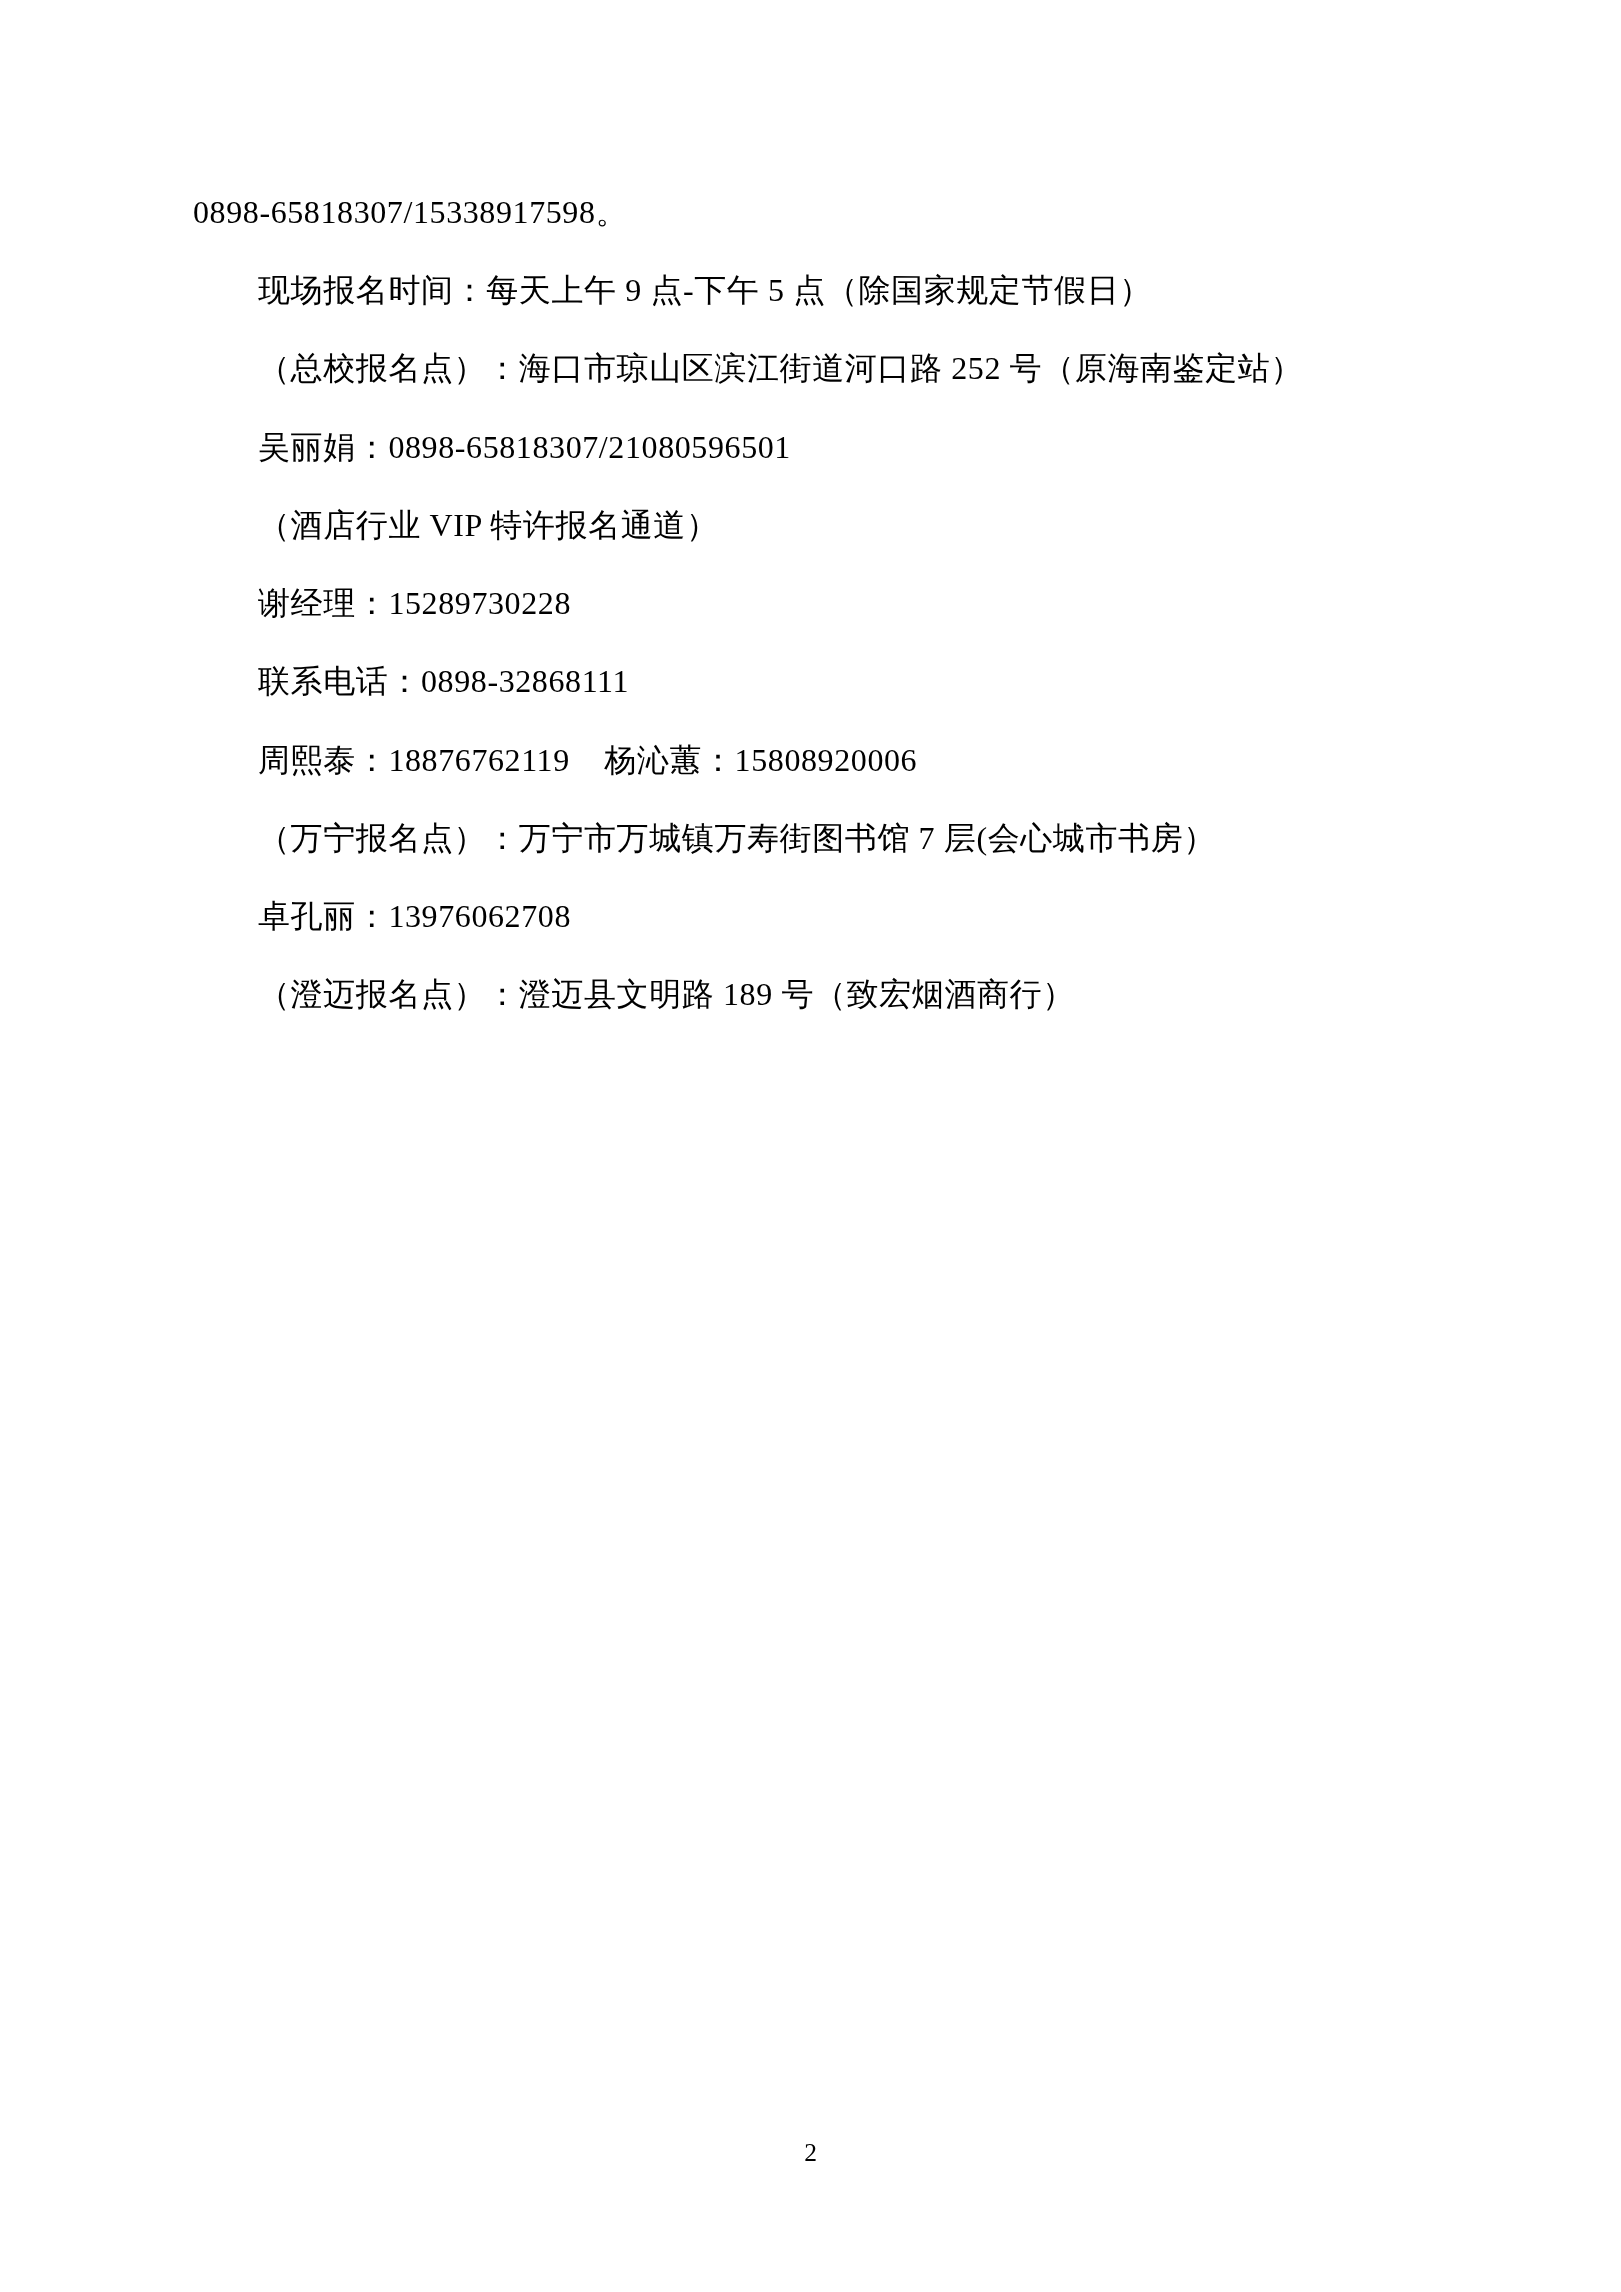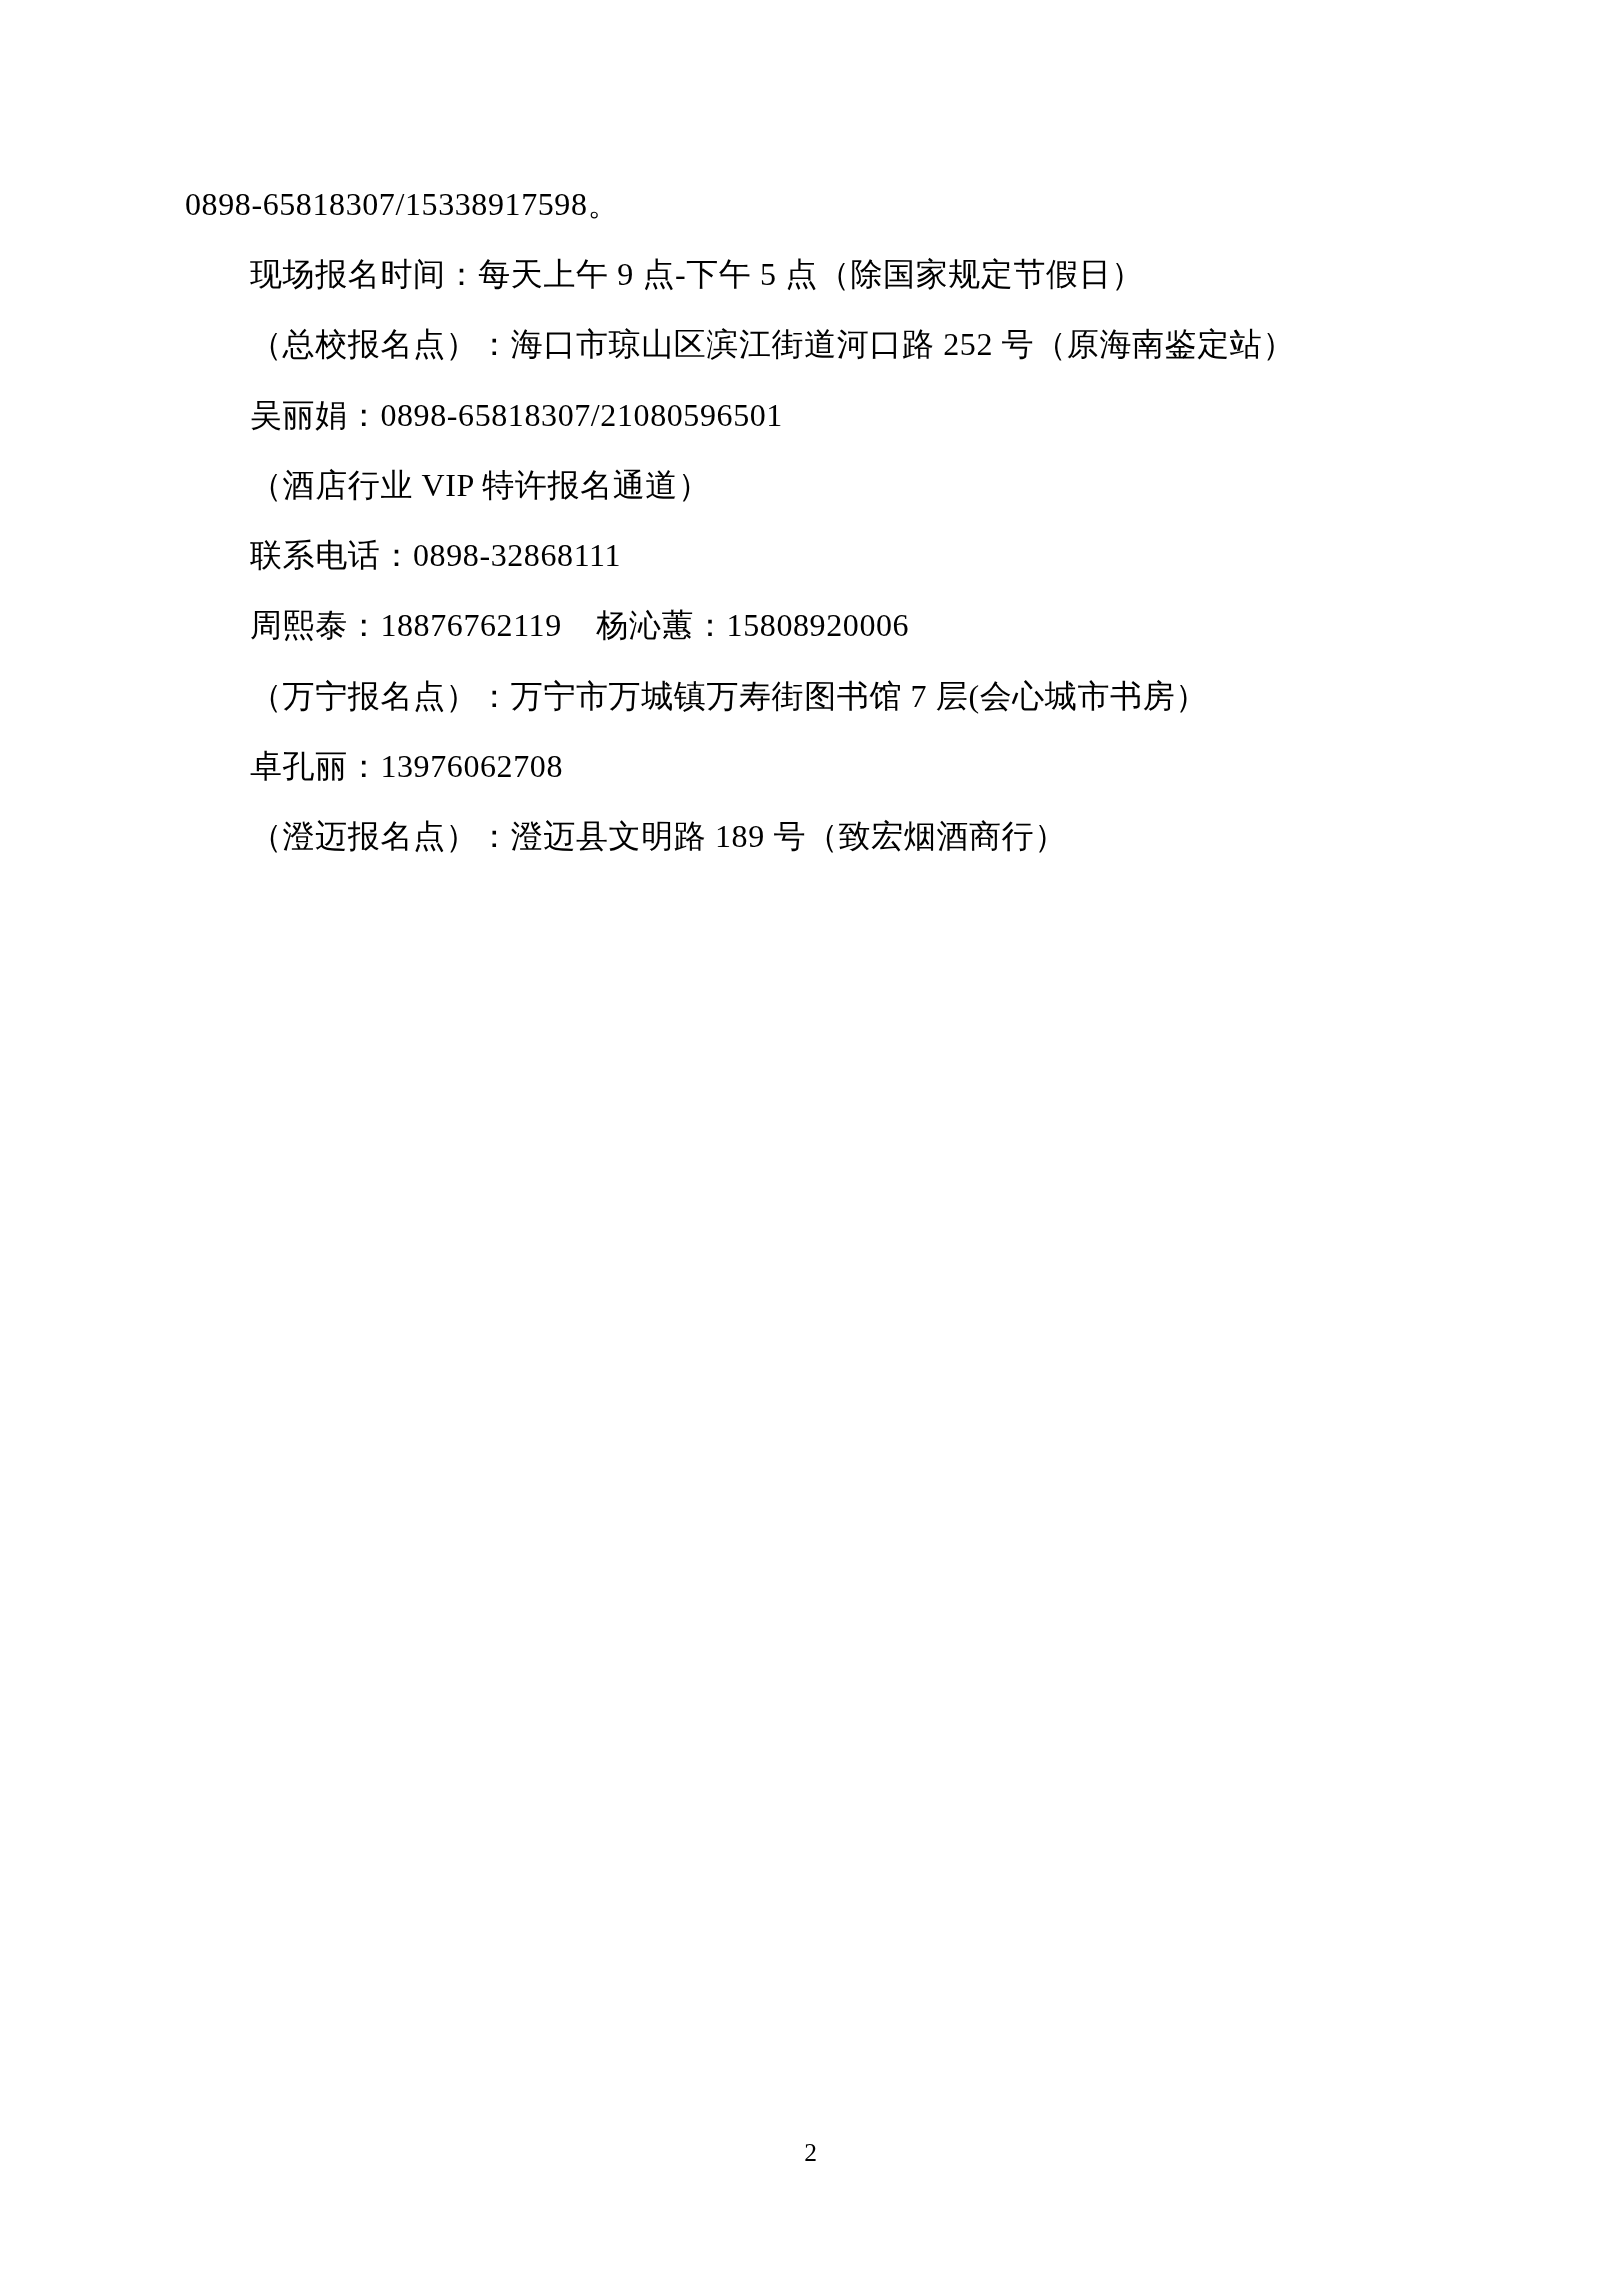--- a/index.html
+++ b/index.html
@@ -25,21 +25,21 @@
     padding: 167px 196px 0 181px;
   }
   .doc-body {
     font-size: 32px;
     line-height: 2.07;
     letter-spacing: 0.6px;
     text-align: justify;
     text-justify: inter-ideograph;
   }
   .para {
-    margin: 4px;
+    margin: 12px;
     text-indent: 0;
     white-space: pre-wrap;
   }
   .para.indent {
     text-indent: 65px;
   }
   .footer {
     position: absolute;
     left: 0;
     right: 0;
@@ -53,20 +53,21 @@
 </head>
 <body>
 
 <div class="page">
   <div class="doc-body">
     <p class="para">0898-65818307/15338917598。</p>
     <p class="para indent">现场报名时间：每天上午 9 点-下午 5 点（除国家规定节假日）</p>
     <p class="para indent">（总校报名点）：海口市琼山区滨江街道河口路 252 号（原海南鉴定站）</p>
     <p class="para indent">吴丽娟：0898-65818307/21080596501</p>
     <p class="para indent">（酒店行业 VIP 特许报名通道）</p>
+    <p class="para indent">谢经理：15289730228</p>
     <p class="para indent">联系电话：0898-32868111</p>
     <p class="para indent">周熙泰：18876762119    杨沁蕙：15808920006</p>
     <p class="para indent">（万宁报名点）：万宁市万城镇万寿街图书馆 7 层(会心城市书房）</p>
     <p class="para indent">卓孔丽：13976062708</p>
     <p class="para indent">（澄迈报名点）：澄迈县文明路 189 号（致宏烟酒商行）</p>
   </div>
 </div>
 
 <div class="footer">2</div>
 

